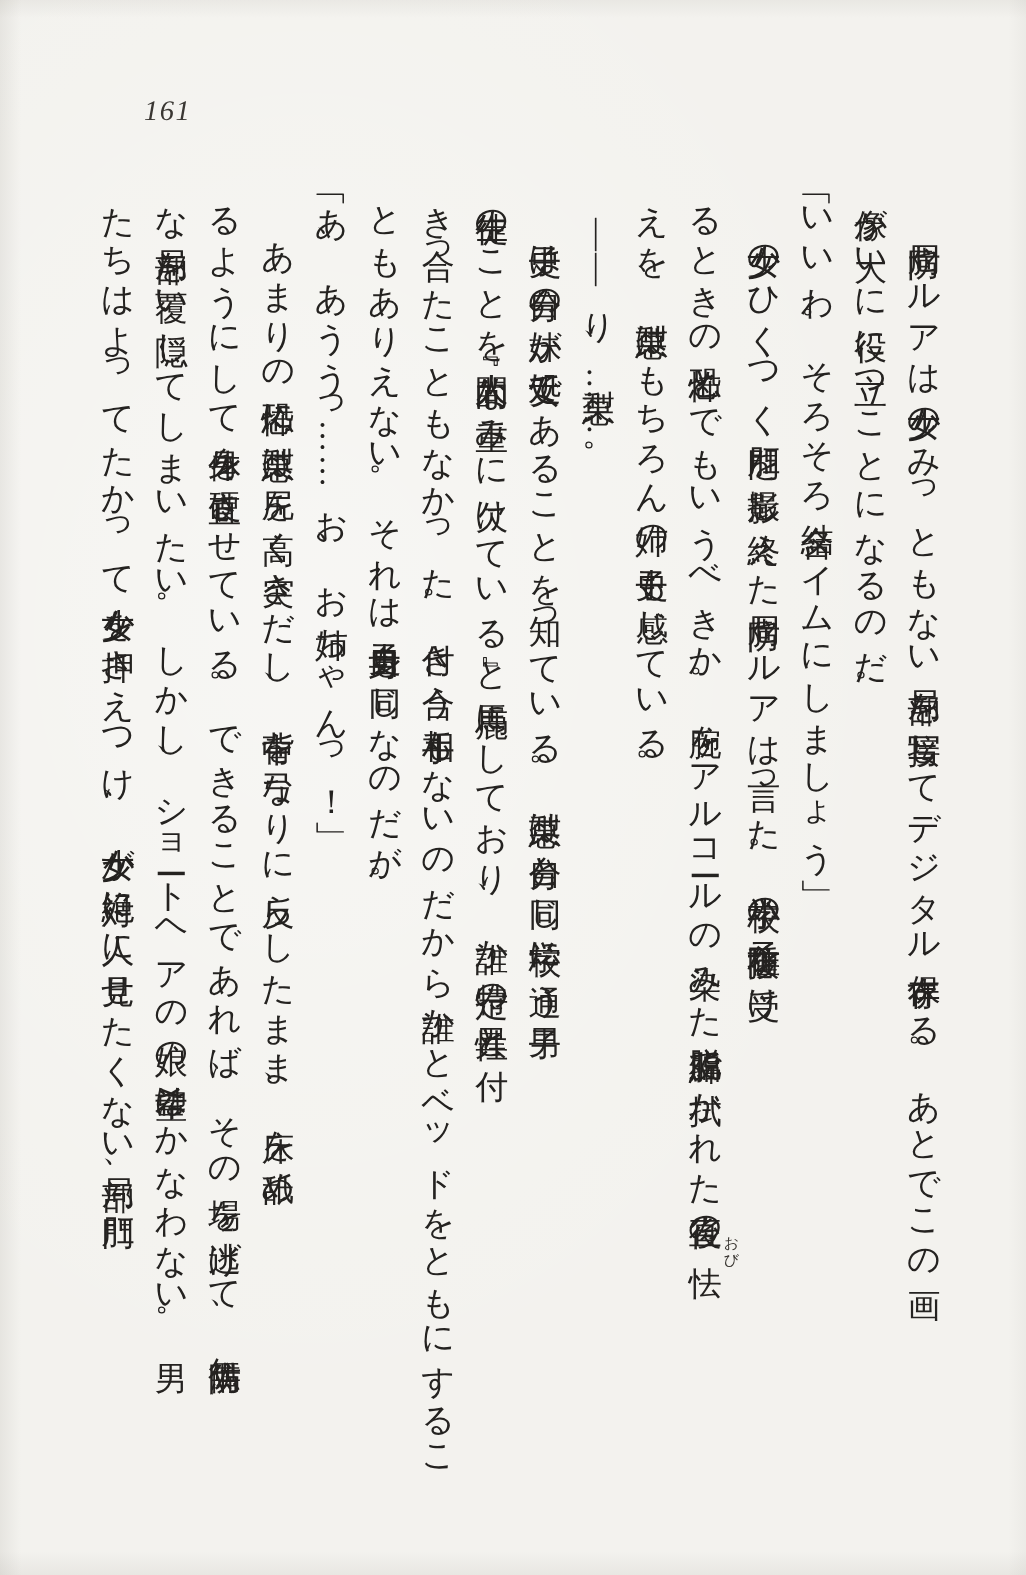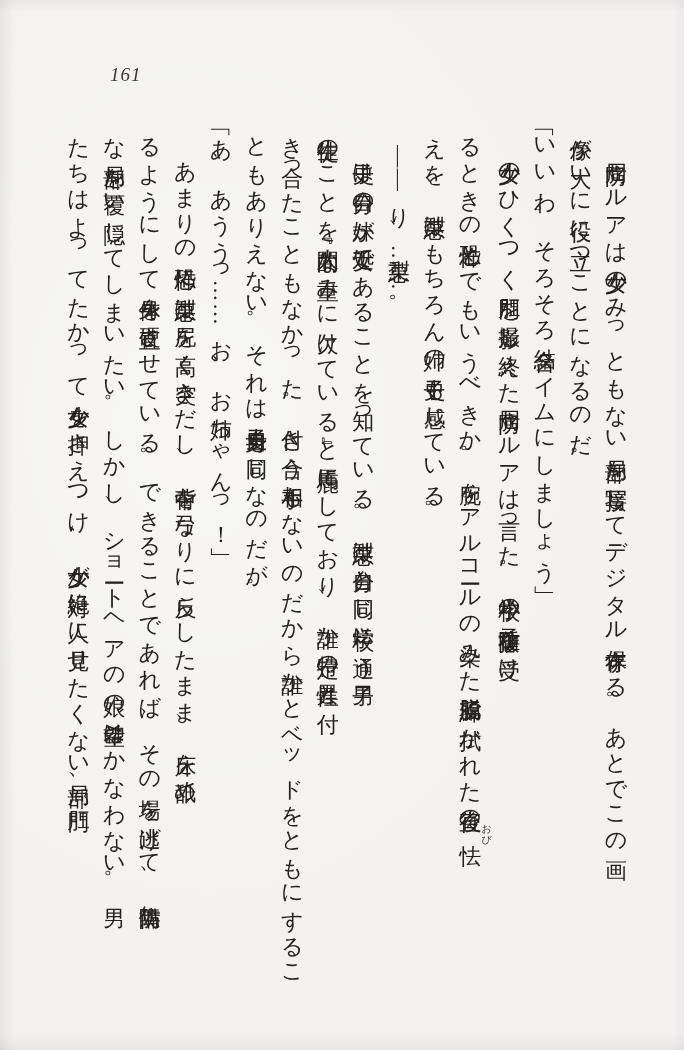--- a/index.html
+++ b/index.html
@@ -27,21 +27,20 @@
       radial-gradient(ellipse at 30% 40%, rgba(255,255,255,0.35), rgba(255,255,255,0) 60%);
   }
   .page-number {
     position: absolute;
     top: 64px;
     left: 96px;
     font-style: italic;
     font-size: 19px;
     color: #3a3733;
     letter-spacing: 1px;
-    margin-left: 14px;
   }
   .text-block {
     position: absolute;
     top: 122px;
     right: 50px;
     height: 902px;
     writing-mode: vertical-rl;
     -webkit-writing-mode: vertical-rl;
     text-orientation: mixed;
     color: #242220;

